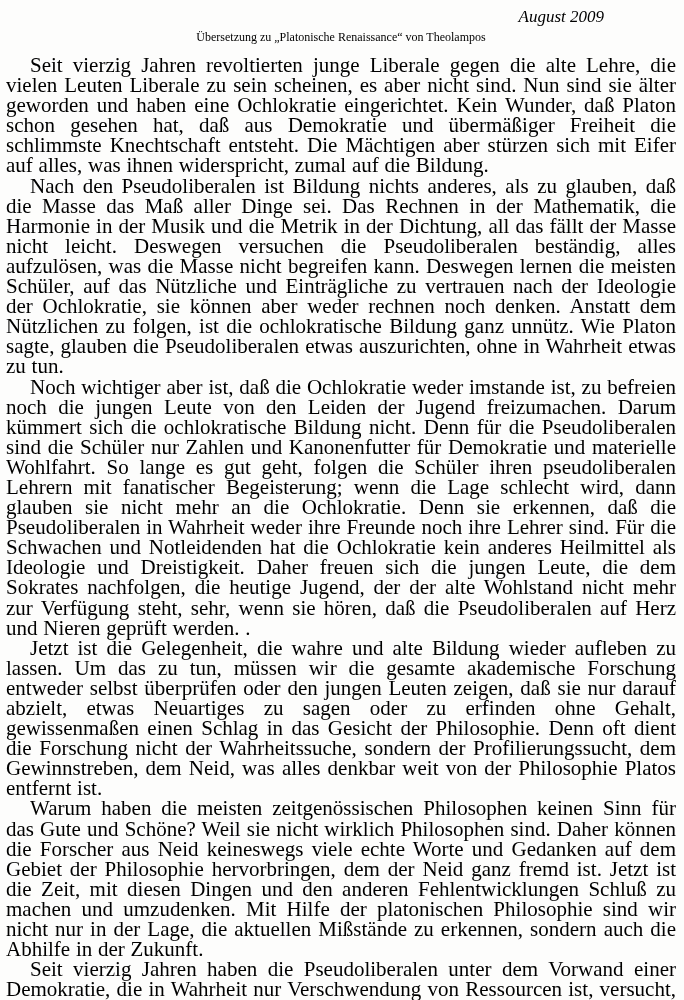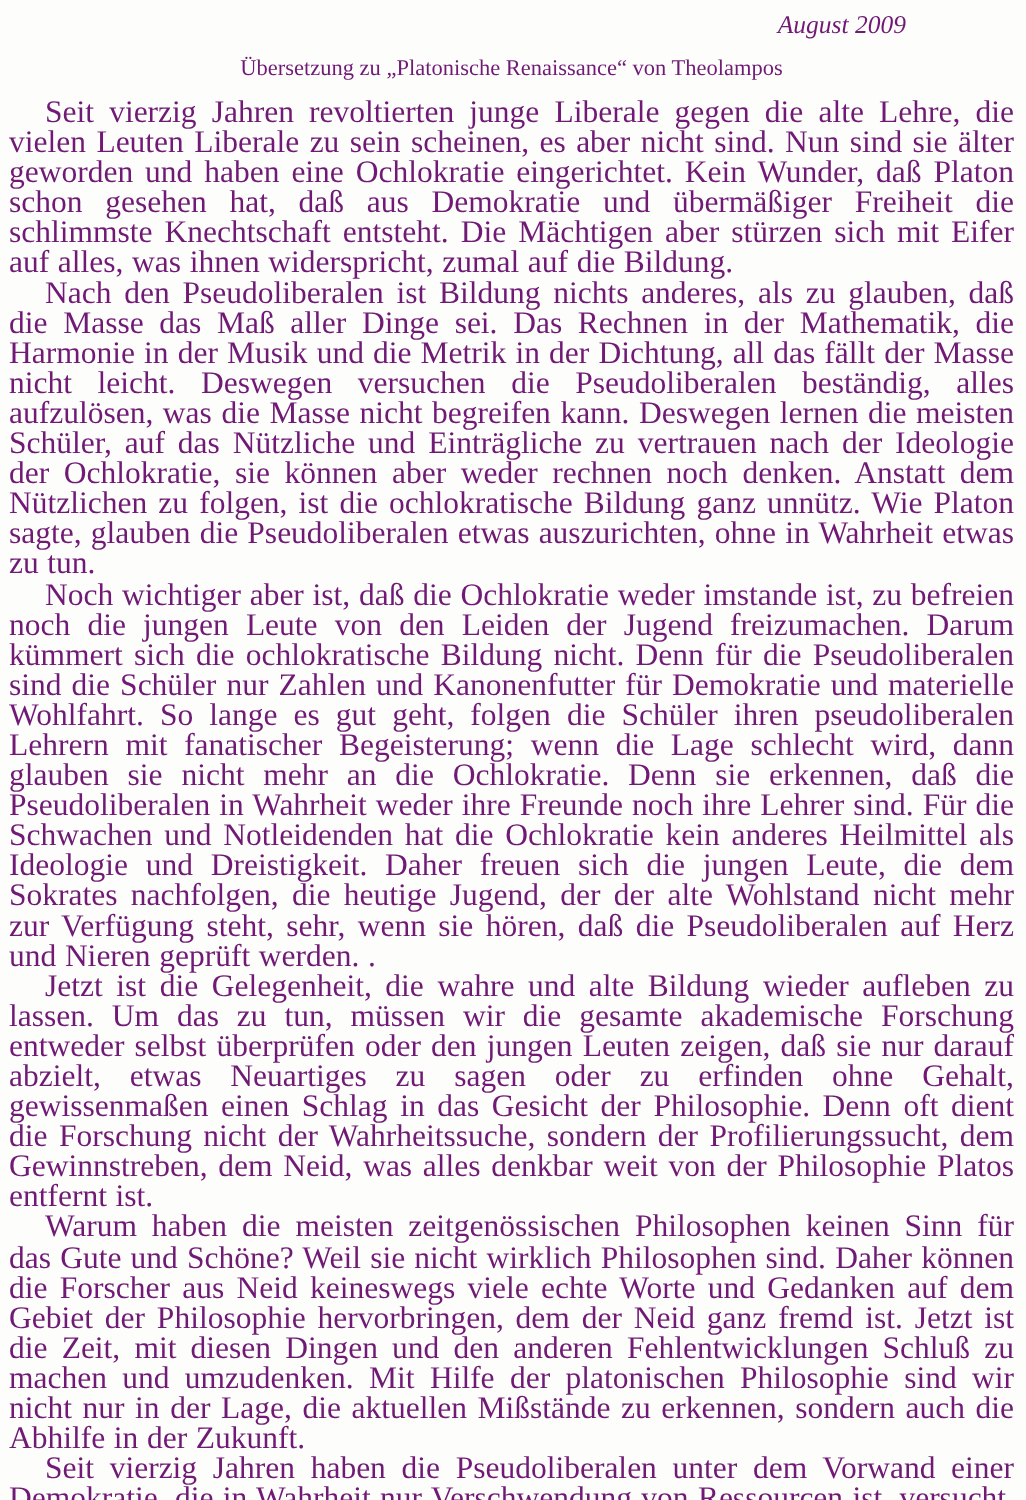--- a/index.html
+++ b/index.html
@@ -6,40 +6,40 @@
       margin: 0;
       padding: 0;
       background: #e8e8e8;
     }
     .page {
       position: relative;
       width: 684px;
       height: 1000px;
       margin: 0 auto;
       background: #fdfdfc;
-      color: #701a75;
+      color: #000000;
       font-family: "Liberation Serif", "DejaVu Serif", serif;
       box-sizing: border-box;
       padding: 7px 8px 0 6px;
       overflow: hidden;
     }
     .dateline {
       text-align: right;
       padding-right: 72px;
       font-style: italic;
       font-size: 17px;
       line-height: 20px;
       margin: 0;
     }
     .doc-title {
       text-align: center;
-      font-size: 15px;
+      font-size: 12px;
       font-weight: normal;
       line-height: 21px;
-      margin: 9px 0 7px 0;
+      margin: 0 0 7px 0;
     }
     .body-text p {
       margin: 0;
       text-align: justify;
       text-indent: 24px;
       font-size: 21px;
       line-height: 20.1px;
       word-spacing: 0.5px;
     }
   </style>

